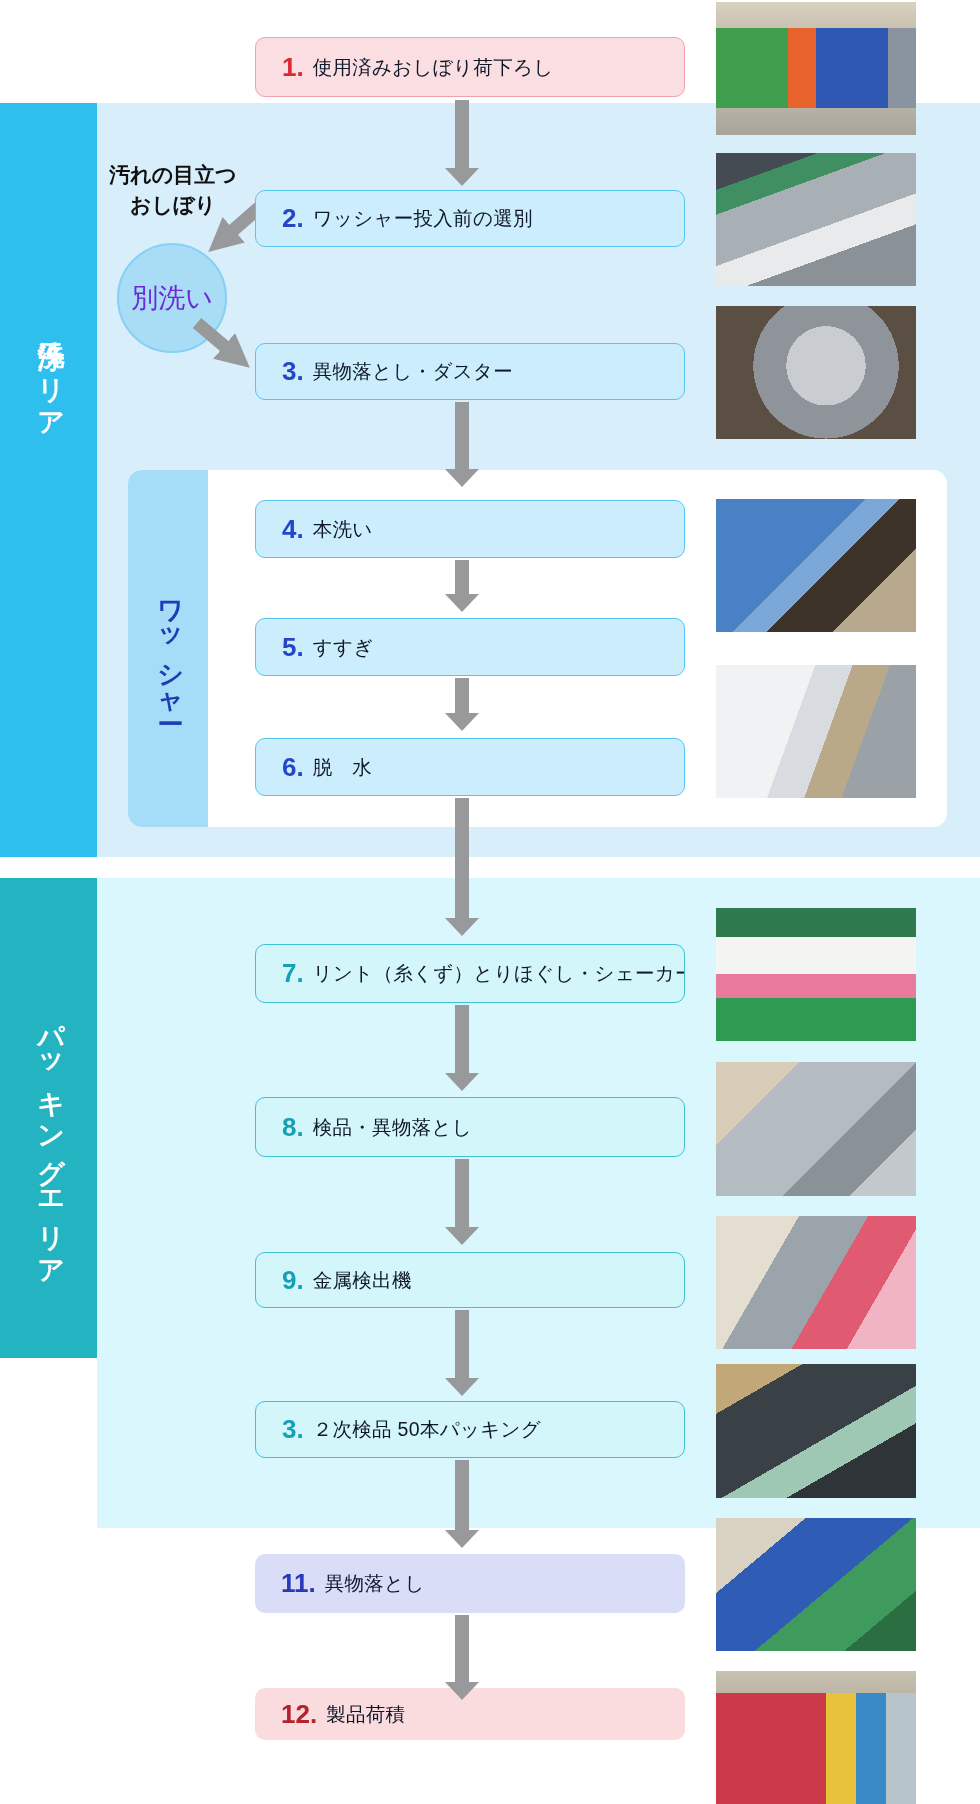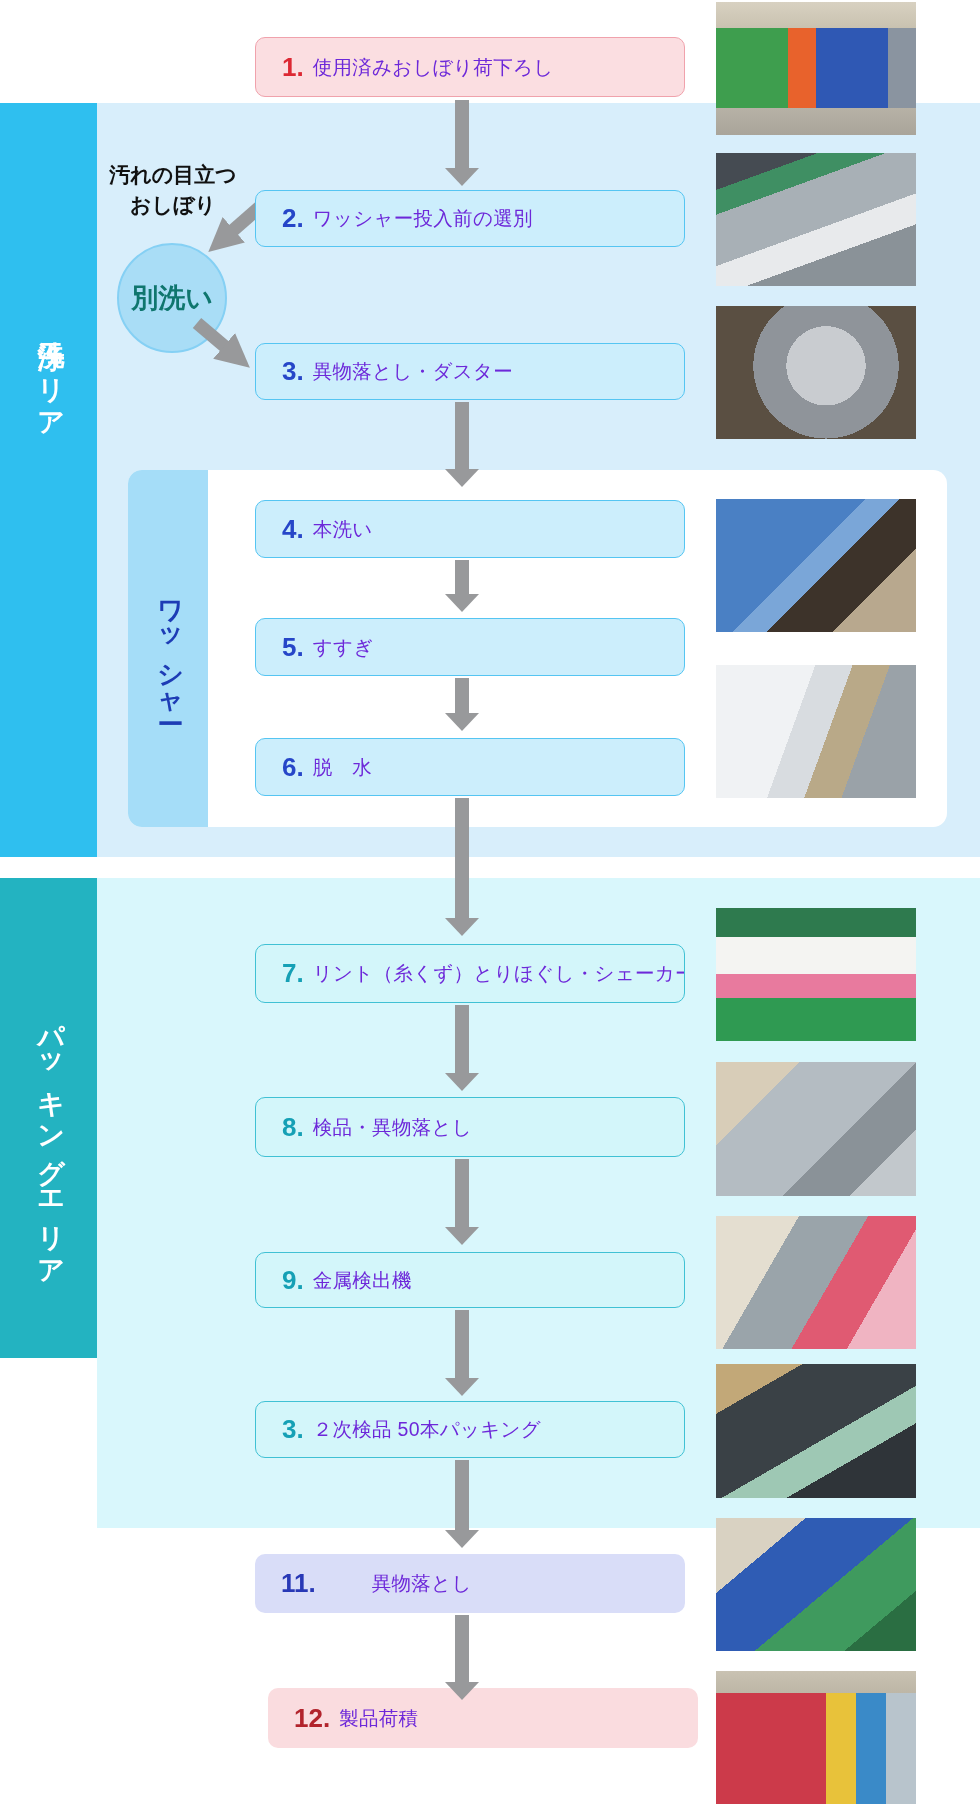--- a/index.html
+++ b/index.html
@@ -23,33 +23,33 @@
   .washer-label{
     position:absolute;left:26px;top:112px;writing-mode:vertical-rl;text-orientation:mixed;
     color:#1d3cb5;font-weight:700;font-size:26px;letter-spacing:2px;white-space:nowrap;
   }
   
   .sep-circle{
     position:absolute;left:117px;top:243px;width:110px;height:110px;border-radius:50%;
     background:#a9ddf6;border:2px solid #85d0f4;box-sizing:border-box;
     display:flex;align-items:center;justify-content:center;
   }
-  .sep-circle span{color:#0f766e;font-weight:700;font-size:27px;}
+  .sep-circle span{color:#6d28d9;font-weight:400;font-size:27px;}
   .sep-note{
     position:absolute;left:98px;top:160px;width:150px;text-align:center;
     font-size:21px;line-height:1.45;font-weight:600;color:#111111;
   }
   .sep-note span{display:block;}
   
   .step{
     position:absolute;left:255px;width:430px;border-radius:10px;
     display:flex;align-items:center;padding-left:26px;box-sizing:border-box;overflow:hidden;
   }
   .step .num{font-weight:700;font-size:26px;margin-right:9px;flex:none;}
-  .step .lbl{font-size:19.5px;color:#6d28d9;font-weight:500;letter-spacing:0.3px;white-space:nowrap;text-align:right;}
+  .step .lbl{font-size:19.5px;color:#0f172a;font-weight:500;letter-spacing:0.3px;white-space:nowrap;text-align:right;}
   .s-pink {background:#fbdee1;border:1px solid #f0a2ac;}
   .s-pink .num{color:#dc2833;}
   .s-blue {background:#cceefc;border:1px solid #55c5f2;}
   .s-blue .num{color:#2646c8;}
   .s-teal {background:#d3f6fa;border:1px solid #40c1d4;}
   .s-teal .num{color:#15a0b5;}
   .s-purple{background:#d9ddf8;border:none;}
   .s-purple .num{color:#2838b6;}
   .s-pink2{background:#fadcdf;border:none;}
   .s-pink2 .num{color:#b2232c;}
@@ -151,25 +151,25 @@
     <span class="lbl">検品・異物落とし</span>
   </div>
   <div class="step s-teal" style="top:1252px;height:56px;">
     <span class="num">9.</span>
     <span class="lbl">金属検出機</span>
   </div>
   <div class="step s-teal" style="top:1401px;height:57px;">
     <span class="num">3.</span>
     <span class="lbl">２次検品 50本パッキング</span>
   </div>
-  <div class="step s-purple" style="top:1554px;height:59px;gap:47px;">
+  <div class="step s-purple" style="top:1554px;height:59px;">
     <span class="num">11.</span>
     <span class="lbl">異物落とし</span>
   </div>
-  <div class="step s-pink2" style="top:1688px;height:60px;margin-left:13px;">
+  <div class="step s-pink2" style="top:1688px;height:52px;">
     <span class="num">12.</span>
     <span class="lbl">製品荷積</span>
   </div>
 
   <div class="arr" style="top:100px;height:86px;"></div>
   <div class="arr" style="top:402px;height:85px;"></div>
   <div class="arr" style="top:560px;height:52px;"></div>
   <div class="arr" style="top:678px;height:53px;"></div>
   <div class="arr" style="top:798px;height:138px;"></div>
   <div class="arr" style="top:1005px;height:86px;"></div>

